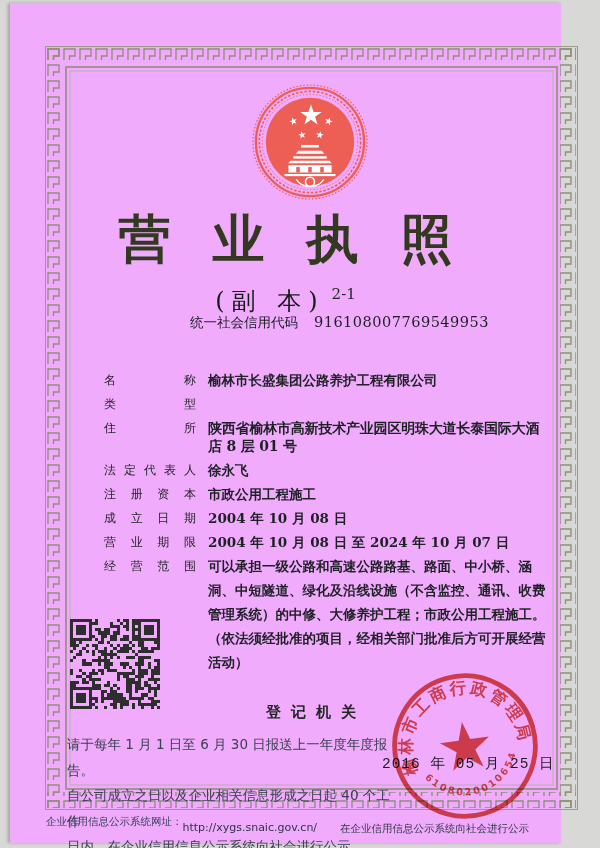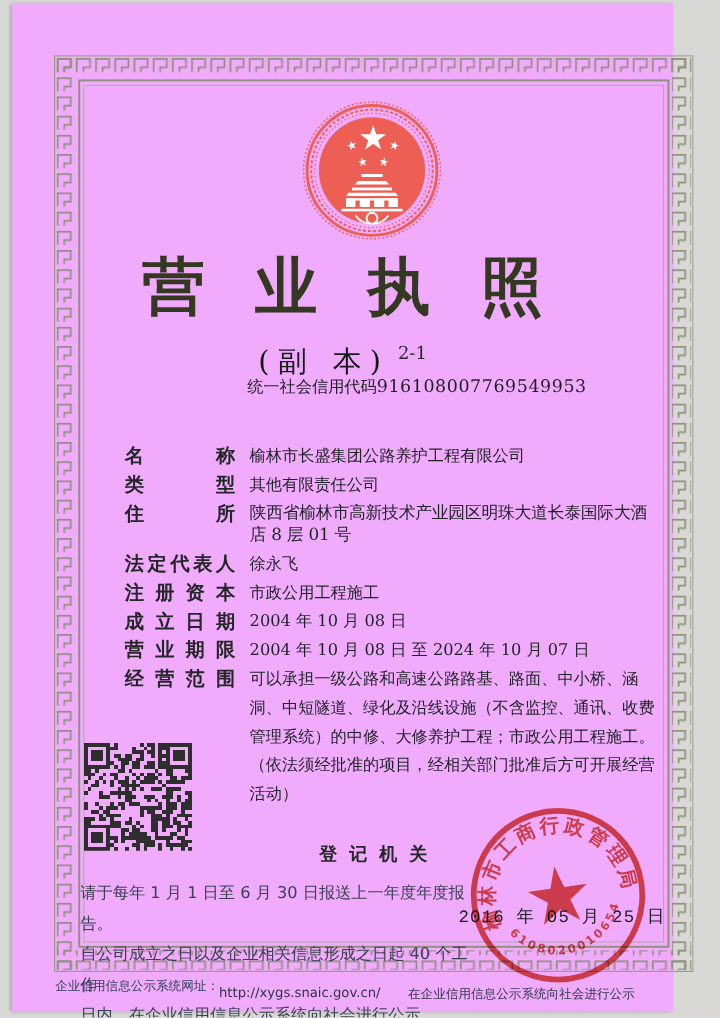--- a/index.html
+++ b/index.html
@@ -16,33 +16,33 @@
   .frame-svg{position:absolute;left:35px;top:43px;}
   .emblem-svg{position:absolute;left:241px;top:77px;}
   .title-wrap{position:absolute;left:0;right:0;top:202px;display:flex;justify-content:center;}
   .title-text{
     font-size:52px;font-weight:bold;color:#323920;
     letter-spacing:42px;margin-right:-42px;white-space:nowrap;
   }
   .subtitle-row{position:absolute;left:0;right:0;top:282px;display:flex;justify-content:center;gap:7px;color:#17181a;}
   .subtitle-text{font-size:24px;letter-spacing:7px;font-family:"DejaVu Serif","Liberation Serif",serif;}
   .copy-no{font-size:15px;padding-bottom:3px;font-family:"DejaVu Serif",serif;color:#26282c;}
-  .credit-row{position:absolute;top:311px;right:72px;display:flex;align-items:baseline;gap:0;color:#1d1f24;text-align:right;}
+  .credit-row{position:absolute;top:311px;right:72px;display:flex;align-items:baseline;gap:16px;color:#1d1f24;text-align:right;}
   .credit-label{font-size:13.5px;font-weight:500;}
   .credit-code{font-size:14.5px;font-family:"DejaVu Serif","Liberation Serif",serif;letter-spacing:.5px;}
   .fields{position:absolute;left:94px;top:368px;width:444px;}
   .frow{display:flex;gap:12px;margin-bottom:6px;min-height:18px;}
   .flabel{
     flex:0 0 92px;width:92px;display:inline-block;
     text-align:justify;text-align-last:justify;
-    font-size:16px;font-weight:700;color:#242627;line-height:18px;
+    font-size:12px;font-weight:400;color:#242627;line-height:18px;
   }
   .fvalue{
     flex:1;font-family:"DejaVu Serif","Liberation Serif",serif;
-    font-size:13.5px;color:#1f2126;line-height:18px;
+    font-size:13.5px;color:#1f2126;line-height:18px;font-weight:bold;
   }
   .fvalue.small{font-size:14px;letter-spacing:-.2px;}
   .fvalue.scope{line-height:24px;margin-top:-3px;}
   .qr{position:absolute;left:60px;top:616px;width:90px;height:90px;}
   .reg-label{
     position:absolute;left:256px;top:700px;
     font-size:15px;font-weight:600;color:#242627;letter-spacing:10px;white-space:nowrap;
   }
   .notice{
     position:absolute;left:57px;top:729px;width:335px;
@@ -121,21 +121,20 @@
     <span class="credit-code">916108007769549953</span>
   </div>
 
   <div class="fields">
     <div class="frow">
       <span class="flabel">名称</span>
       <span class="fvalue">榆林市长盛集团公路养护工程有限公司</span>
     </div>
     <div class="frow">
       <span class="flabel">类型</span>
-      <span class="fvalue">其他有限责任公司</span>
     </div>
     <div class="frow">
       <span class="flabel">住所</span>
       <span class="fvalue small">陕西省榆林市高新技术产业园区明珠大道长泰国际大酒店 8 层 01 号</span>
     </div>
     <div class="frow">
       <span class="flabel">法定代表人</span>
       <span class="fvalue">徐永飞</span>
     </div>
     <div class="frow">

